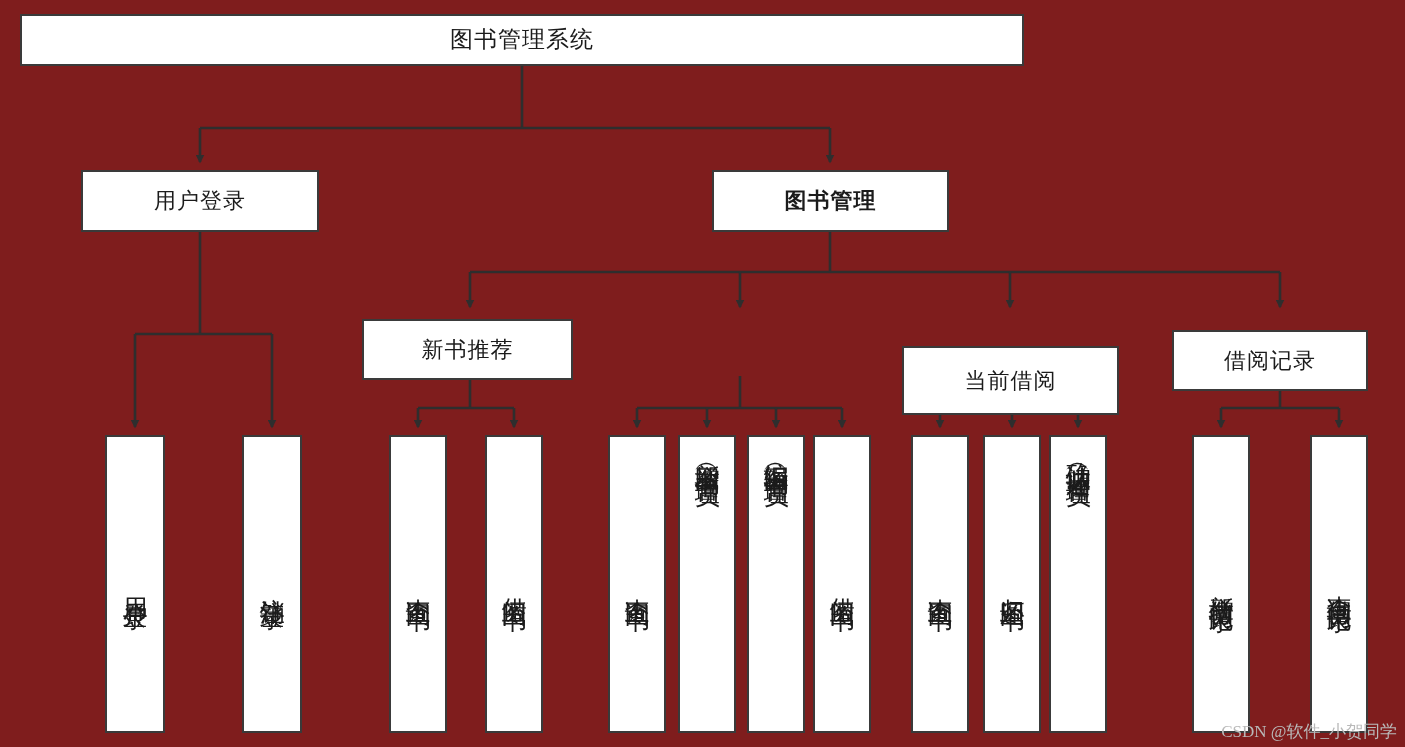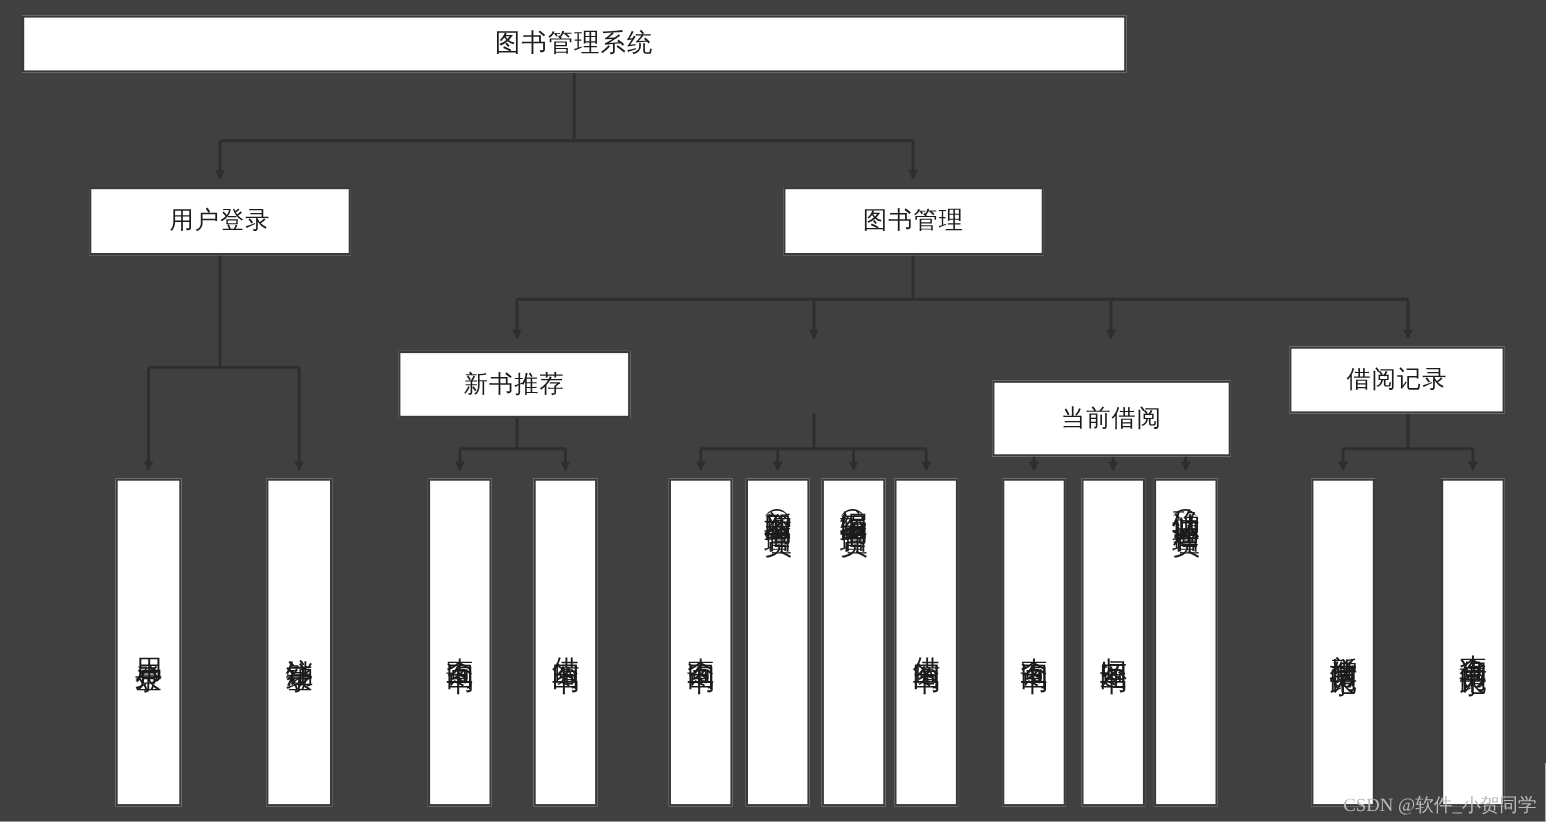--- a/index.html
+++ b/index.html
@@ -8,21 +8,21 @@
     padding: 0;
     background: #ffffff;
   }
   body {
     font-family: "DejaVu Sans", "Liberation Sans", sans-serif;
   }
   #diagram-root {
     position: relative;
     width: 1405px;
     height: 747px;
-    background: #404040;
+    background: #7f1d1d;
     overflow: hidden;
   }
   #edge-layer {
     position: absolute;
     left: 0;
     top: 0;
     width: 1405px;
     height: 747px;
   }
   .node {
@@ -130,31 +130,31 @@
     </g>
   </svg>
 
   <div class="node root horizontal" style="left:20px; top:14px; width:1004px; height:52px;">
     <span class="node-label">图书管理系统</span>
   </div>
 
   <div class="node horizontal" style="left:81px; top:170px; width:238px; height:62px;">
     <span class="node-label">用户登录</span>
   </div>
-  <div class="node horizontal" style="left:712px; top:170px; width:237px; height:62px;">
+  <div class="node horizontal" style="left:712px; top:170px; width:237px; height:62px;font-weight:bold;">
     <span class="node-label">图书管理</span>
   </div>
 
   <div class="node horizontal" style="left:362px; top:319px; width:211px; height:61px;">
     <span class="node-label">新书推荐</span>
   </div>
   <div class="node horizontal" style="left:902px; top:315px; width:217px; height:69px;margin-top:31px;">
     <span class="node-label">当前借阅</span>
   </div>
-  <div class="node horizontal" style="left:1172px; top:315px; width:196px; height:61px;">
+  <div class="node horizontal" style="left:1172px; top:330px; width:196px; height:61px;">
     <span class="node-label">借阅记录</span>
   </div>
 
   <div class="node vertical centered" style="left:105px; top:435px; width:60px; height:298px;">
     <span class="node-label">用户登录</span>
   </div>
   <div class="node vertical centered" style="left:242px; top:435px; width:60px; height:298px;">
     <span class="node-label">注销登录</span>
   </div>
 

